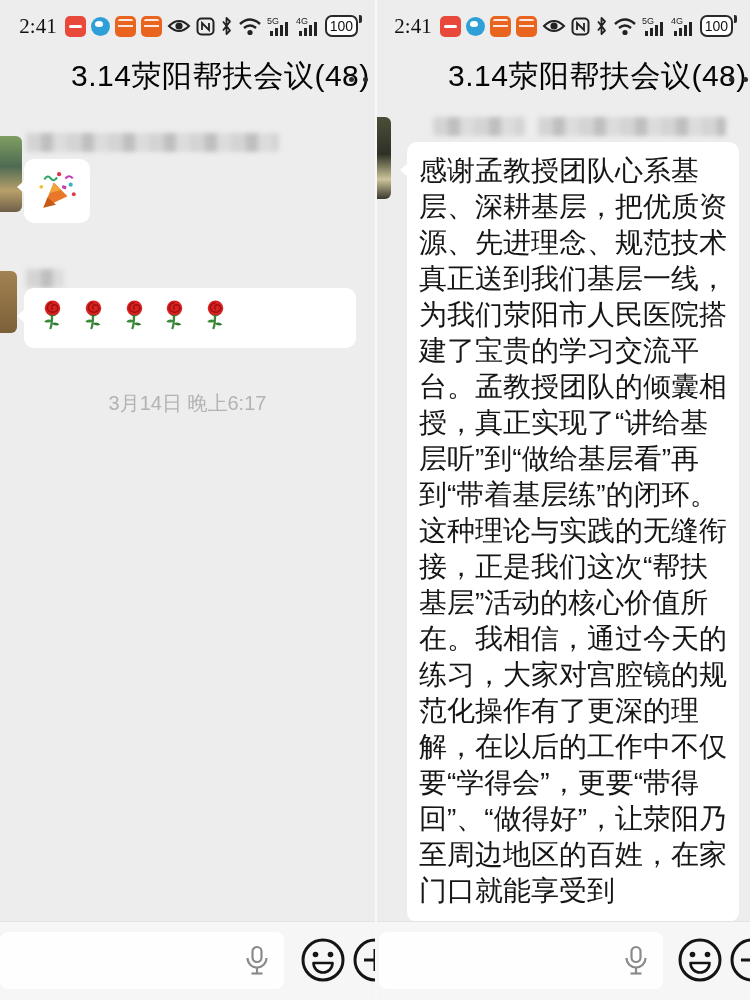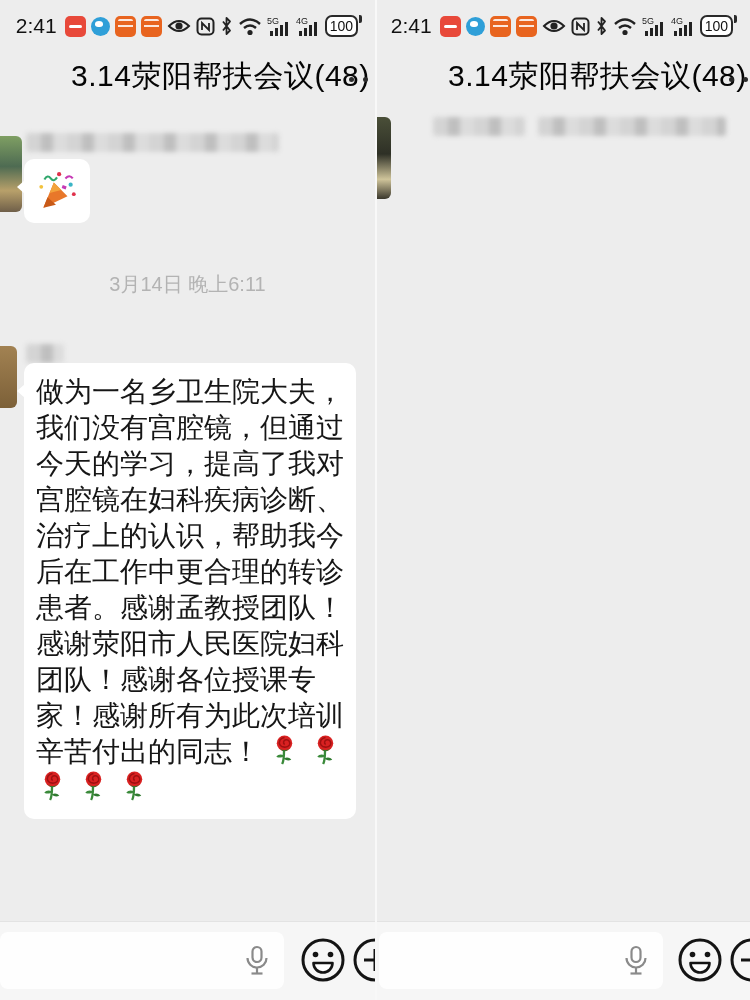--- a/index.html
+++ b/index.html
@@ -4,21 +4,21 @@
 <style>
   html,body{margin:0;padding:0;background:#dcdcdc;}
   .screen{position:relative;width:750px;height:1000px;background:#ededed;overflow:hidden;
           font-family:"Liberation Sans",sans-serif;color:#141414;display:flex;}
   .panel{position:relative;width:375px;height:1000px;overflow:hidden;background:#ededed;}
   .panel.right{border-left:2px solid #f8f8f8;box-sizing:border-box;}
 
   
   .statusbar{display:flex;justify-content:flex-end;align-items:center;gap:5px;
              padding:13px 13px 0 0;height:26px;}
-  .sb-time{font-size:21px;color:#111;margin-right:3px;}
+  .sb-time{font-size:21px;color:#111;margin-right:3px;font-family:Liberation Serif, serif;}
   .app-red{width:21px;height:21px;border-radius:5px;background:#e8493a;position:relative;}
   .app-red::after{content:"";position:absolute;left:4px;right:4px;top:9px;height:3px;background:#fff;border-radius:2px;}
   .app-blue{width:19px;height:19px;border-radius:50%;background:#2f9fd8;position:relative;}
   .app-blue::after{content:"";position:absolute;left:4px;top:4px;width:8px;height:6px;background:#fff;border-radius:50% 50% 40% 40%;}
   .app-orange{width:21px;height:21px;border-radius:5px;background:#e8641f;position:relative;}
   .app-orange::after{content:"";position:absolute;left:3px;right:3px;top:3px;bottom:3px;
       background:linear-gradient(#fff 0 2px,transparent 2px 6px,#fff 6px 8px,transparent 8px),
       linear-gradient(90deg,transparent 0 4px,#fff0 0);border-radius:2px;opacity:.85;}
   .sb-svg{display:block;}
   .battery{display:flex;}
@@ -127,29 +127,28 @@
           <path d="M28,8 q4,-4 7,0" stroke="#c63ab5" stroke-width="2" fill="none"></path>
           <circle cx="22" cy="4" r="2" fill="#e0314b"></circle>
           <circle cx="33" cy="14" r="2" fill="#3ab5c6"></circle>
           <circle cx="36" cy="23" r="1.8" fill="#e0314b"></circle>
           <circle cx="5" cy="16" r="1.8" fill="#f2c23c"></circle>
           <rect x="25" y="15" width="4" height="3" fill="#c63ab5" transform="rotate(20 27 16)"></rect>
         </svg>
       </div>
     </div>
 
-    <div class="time-divider" style="margin-top:48px;">3月14日 晚上6:11</div>
 
     <div class="msg" style="margin-top:46px;">
       <span class="avatar-sliver" style="top:2px;width:17px;height:62px;background:linear-gradient(180deg,#a28252,#7c6038);"></span>
       <span class="name-blur" style="margin-top:0;">
         <i style="width:38px;"></i>
       </span>
       <div class="bubble text-bubble">
-        <span>做为一名乡卫生院大夫，我们没有宫腔镜，但通过今天的学习，提高了我对宫腔镜在妇科疾病诊断、治疗上的认识，帮助我今后在工作中更合理的转诊患者。感谢孟教授团队！感谢荥阳市人民医院妇科团队！感谢各位授课专家！感谢所有为此次培训辛苦付出的同志！</span><span aria-label="🌹">
+        <span aria-label="🌹">
   <svg class="rose" viewBox="0 0 30 32">
     <path d="M14.5 17 C14.5 24 14 28.5 12.5 31" stroke="#3a8a3a" stroke-width="2.4" fill="none"></path>
     <path d="M14.4 22 C11 20.5 8.5 21 6.5 23.5 C9.5 25 12.5 24.5 14.4 22.6 Z" fill="#3a8a3a"></path>
     <path d="M14.6 25 C17.5 23.8 20 24.2 22 26.5 C19.2 28 16.5 27.4 14.6 25.6 Z" fill="#2f7a2f"></path>
     <circle cx="15" cy="9.5" r="8" fill="#d92121"></circle>
     <path d="M15 3.5 C10.5 4 8.5 8 10.5 11.5 C12 14 18 14.5 20 11.5 C21.5 9 19.5 5.5 16.5 6 C13.8 6.4 13.2 9.6 15.2 10.8" stroke="#a01010" stroke-width="1.6" fill="none"></path>
     <path d="M10 15 Q15 18.5 20 15 Q17.5 17.8 15 17.8 Q12.5 17.8 10 15 Z" fill="#2f7a2f"></path>
   </svg>
 
   <svg class="rose" viewBox="0 0 30 32">
@@ -184,20 +183,21 @@
     <path d="M14.4 22 C11 20.5 8.5 21 6.5 23.5 C9.5 25 12.5 24.5 14.4 22.6 Z" fill="#3a8a3a"></path>
     <path d="M14.6 25 C17.5 23.8 20 24.2 22 26.5 C19.2 28 16.5 27.4 14.6 25.6 Z" fill="#2f7a2f"></path>
     <circle cx="15" cy="9.5" r="8" fill="#d92121"></circle>
     <path d="M15 3.5 C10.5 4 8.5 8 10.5 11.5 C12 14 18 14.5 20 11.5 C21.5 9 19.5 5.5 16.5 6 C13.8 6.4 13.2 9.6 15.2 10.8" stroke="#a01010" stroke-width="1.6" fill="none"></path>
     <path d="M10 15 Q15 18.5 20 15 Q17.5 17.8 15 17.8 Q12.5 17.8 10 15 Z" fill="#2f7a2f"></path>
   </svg>
 </span>
       </div>
     </div>
 
+    <div class="time-divider" style="margin-top:42px;">3月14日 晚上6:17</div>
 
     <div class="inputbar">
       <div class="input-field" role="textbox">
         <svg class="mic" width="30" height="32" viewBox="0 0 30 32">
           <rect x="10.5" y="2" width="9" height="15" rx="4.5" fill="none" stroke="#8a8a8a" stroke-width="2.2"></rect>
           <path d="M5.5 13 a9.5 9.5 0 0 0 19 0" fill="none" stroke="#8a8a8a" stroke-width="2.2"></path>
           <line x1="15" y1="22.5" x2="15" y2="28" stroke="#8a8a8a" stroke-width="2.2"></line>
           <line x1="9.5" y1="28.5" x2="20.5" y2="28.5" stroke="#8a8a8a" stroke-width="2.2"></line>
         </svg>
       </div>
@@ -266,20 +266,23 @@
           <i></i>
         </span>
     </div>
 
     <div class="msg" style="margin-top:8px;">
       <span class="avatar-sliver" style="top:0;width:14px;height:82px;background:linear-gradient(180deg,#4a4f38,#2e3026 45%,#cfc49a 76%,#3a372c);"></span>
       <span class="name-blur" style="margin-left:56px;">
         <i style="width:92px;"></i>
           <i style="width:188px;"></i>
       </span>
+      <div class="bubble text-bubble" style="margin-left:30px;margin-top:6px;">
+        <span>感谢孟教授团队心系基层、深耕基层，把优质资源、先进理念、规范技术真正送到我们基层一线，为我们荥阳市人民医院搭建了宝贵的学习交流平台。孟教授团队的倾囊相授，真正实现了“讲给基层听”到“做给基层看”再到“带着基层练”的闭环。这种理论与实践的无缝衔接，正是我们这次“帮扶基层”活动的核心价值所在。我相信，通过今天的练习，大家对宫腔镜的规范化操作有了更深的理解，在以后的工作中不仅要“学得会”，更要“带得回”、“做得好”，让荥阳乃至周边地区的百姓，在家门口就能享受到</span>
+      </div>
     </div>
 
     <div class="inputbar">
       <div class="input-field" role="textbox">
         <svg class="mic" width="30" height="32" viewBox="0 0 30 32">
           <rect x="10.5" y="2" width="9" height="15" rx="4.5" fill="none" stroke="#8a8a8a" stroke-width="2.2"></rect>
           <path d="M5.5 13 a9.5 9.5 0 0 0 19 0" fill="none" stroke="#8a8a8a" stroke-width="2.2"></path>
           <line x1="15" y1="22.5" x2="15" y2="28" stroke="#8a8a8a" stroke-width="2.2"></line>
           <line x1="9.5" y1="28.5" x2="20.5" y2="28.5" stroke="#8a8a8a" stroke-width="2.2"></line>
         </svg>

